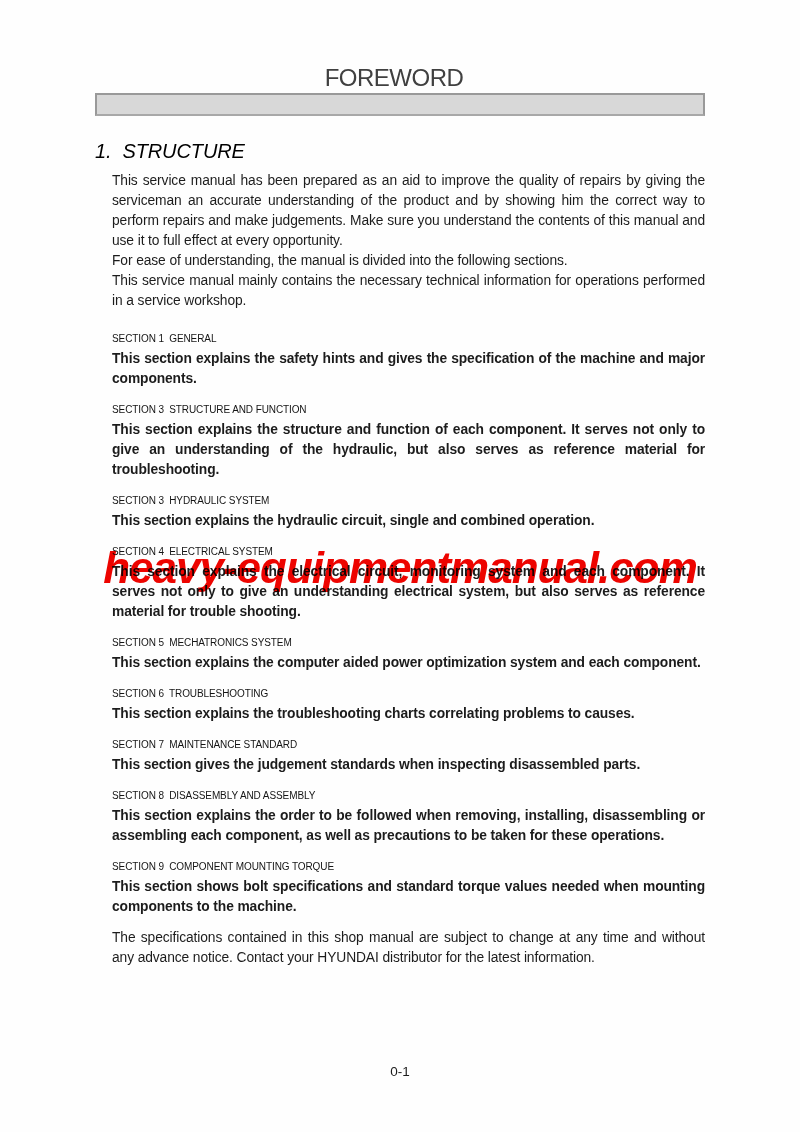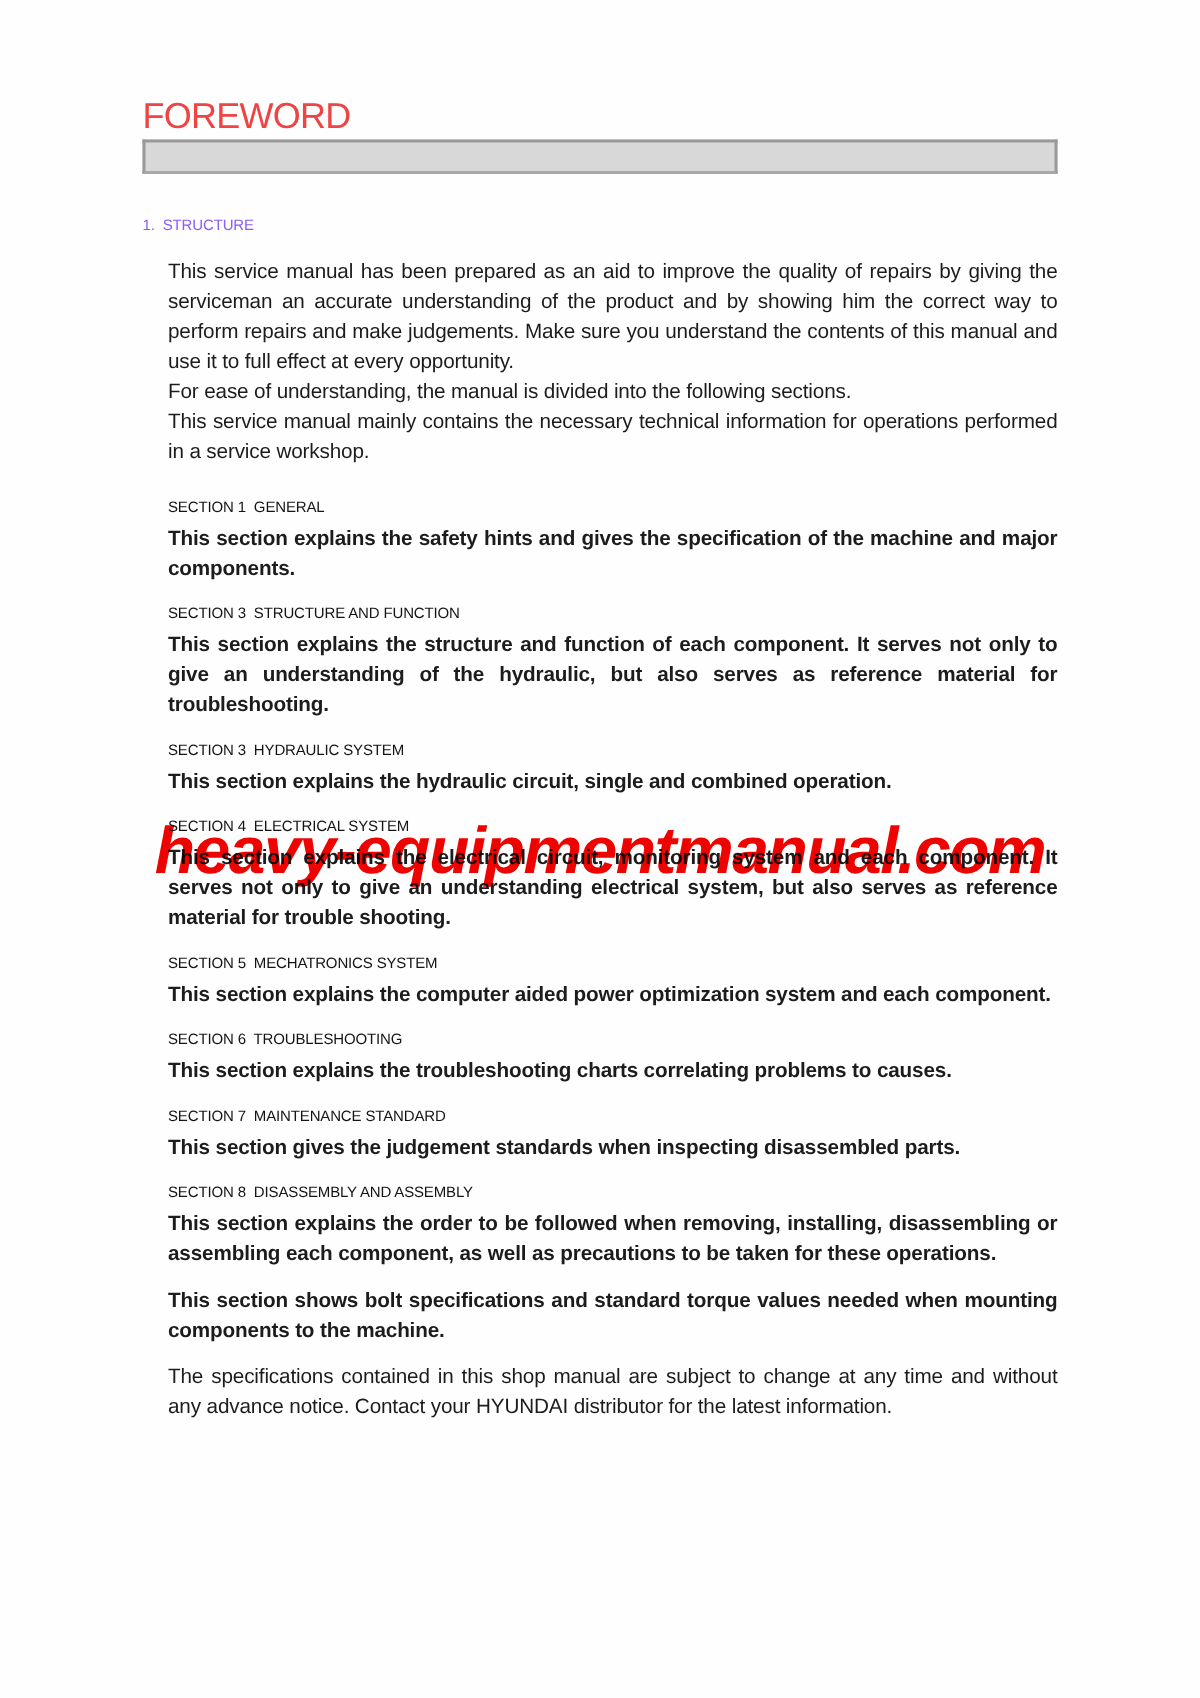--- a/index.html
+++ b/index.html
@@ -14,25 +14,25 @@
     background: #fefefe;
     font-family: "Liberation Sans", sans-serif;
     color: #1c1c1c;
     overflow: hidden;
   }
   .doc-title {
     position: absolute;
     top: 64px;
     left: 95px;
     width: 598px;
-    text-align: left;
+    text-align: center;
     font-size: 24px;
     font-weight: 400;
     letter-spacing: -0.5px;
-    color: #ef4444;
+    color: #404040;
     white-space: pre;
   }
   .title-bar {
     position: absolute;
     top: 93px;
     left: 95px;
     width: 610px;
     height: 23px;
     background: #d8d8d8;
     border: 2px solid #999999;
@@ -42,25 +42,26 @@
   .content {
     position: absolute;
     top: 141px;
     left: 95px;
     width: 610px;
     font-size: 13.8px;
     line-height: 20px;
     letter-spacing: -0.1px;
   }
   .structure-heading {
-    font-size: 10px;
+    font-size: 20px;
     font-weight: 400;
     margin: 0 0 10px 0;
     white-space: pre-wrap;
-    color: #8b5cf6;
+    color: #000000;
+    font-style: italic;
   }
   .body-text {
     margin-left: 17px;
   }
   .intro-paragraph {
     margin: 0;
     text-align: justify;
   }
   .sections {
     margin-top: 18px;
@@ -165,26 +166,28 @@
           <h2 class="section-title">SECTION 7  MAINTENANCE STANDARD</h2>
           <p class="section-description">This section gives the judgement standards when inspecting disassembled parts.</p>
         </div>
 
         <div class="section-block">
           <h2 class="section-title">SECTION 8  DISASSEMBLY AND ASSEMBLY</h2>
           <p class="section-description">This section explains the order to be followed when removing, installing, disassembling or assembling each component, as well as precautions to be taken for these operations.</p>
         </div>
 
         <div class="section-block">
+          <h2 class="section-title">SECTION 9  COMPONENT MOUNTING TORQUE</h2>
           <p class="section-description">This section shows bolt specifications and standard torque values needed when mounting components to the machine.</p>
         </div>
 
       </div>
 
       <p class="closing-paragraph">The specifications contained in this shop manual are subject to change at any time and without any advance notice.   Contact your HYUNDAI distributor for the latest information.</p>
 
     </div>
   </div>
 
   <div class="watermark" style="color: rgb(238, 4, 0);">heavy-equipmentmanual.com</div>
 
+  <div class="page-number">0-1</div>
 
 </div>
 
 </body></html>

